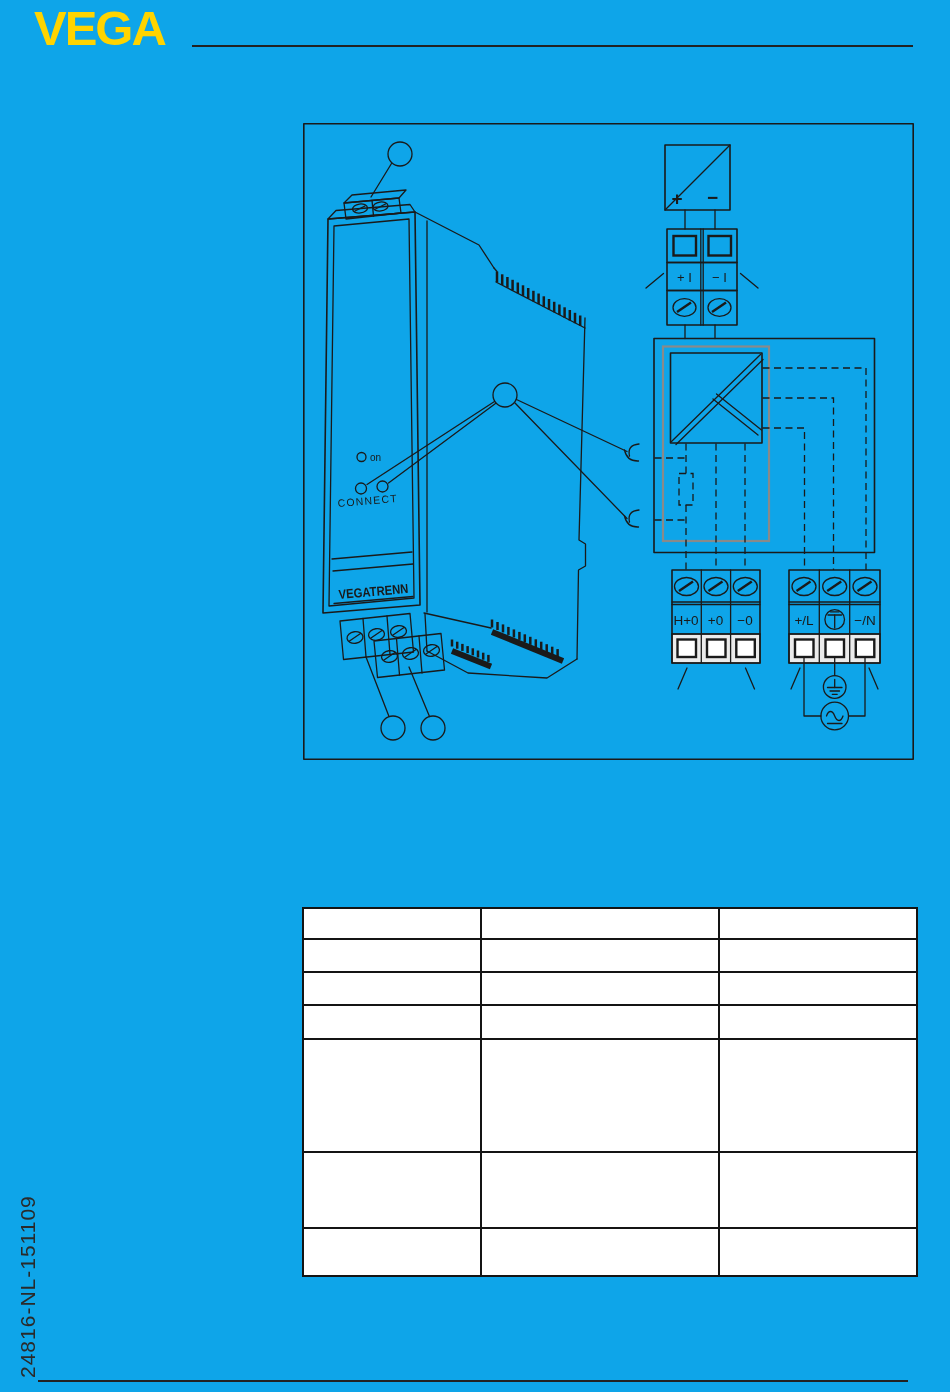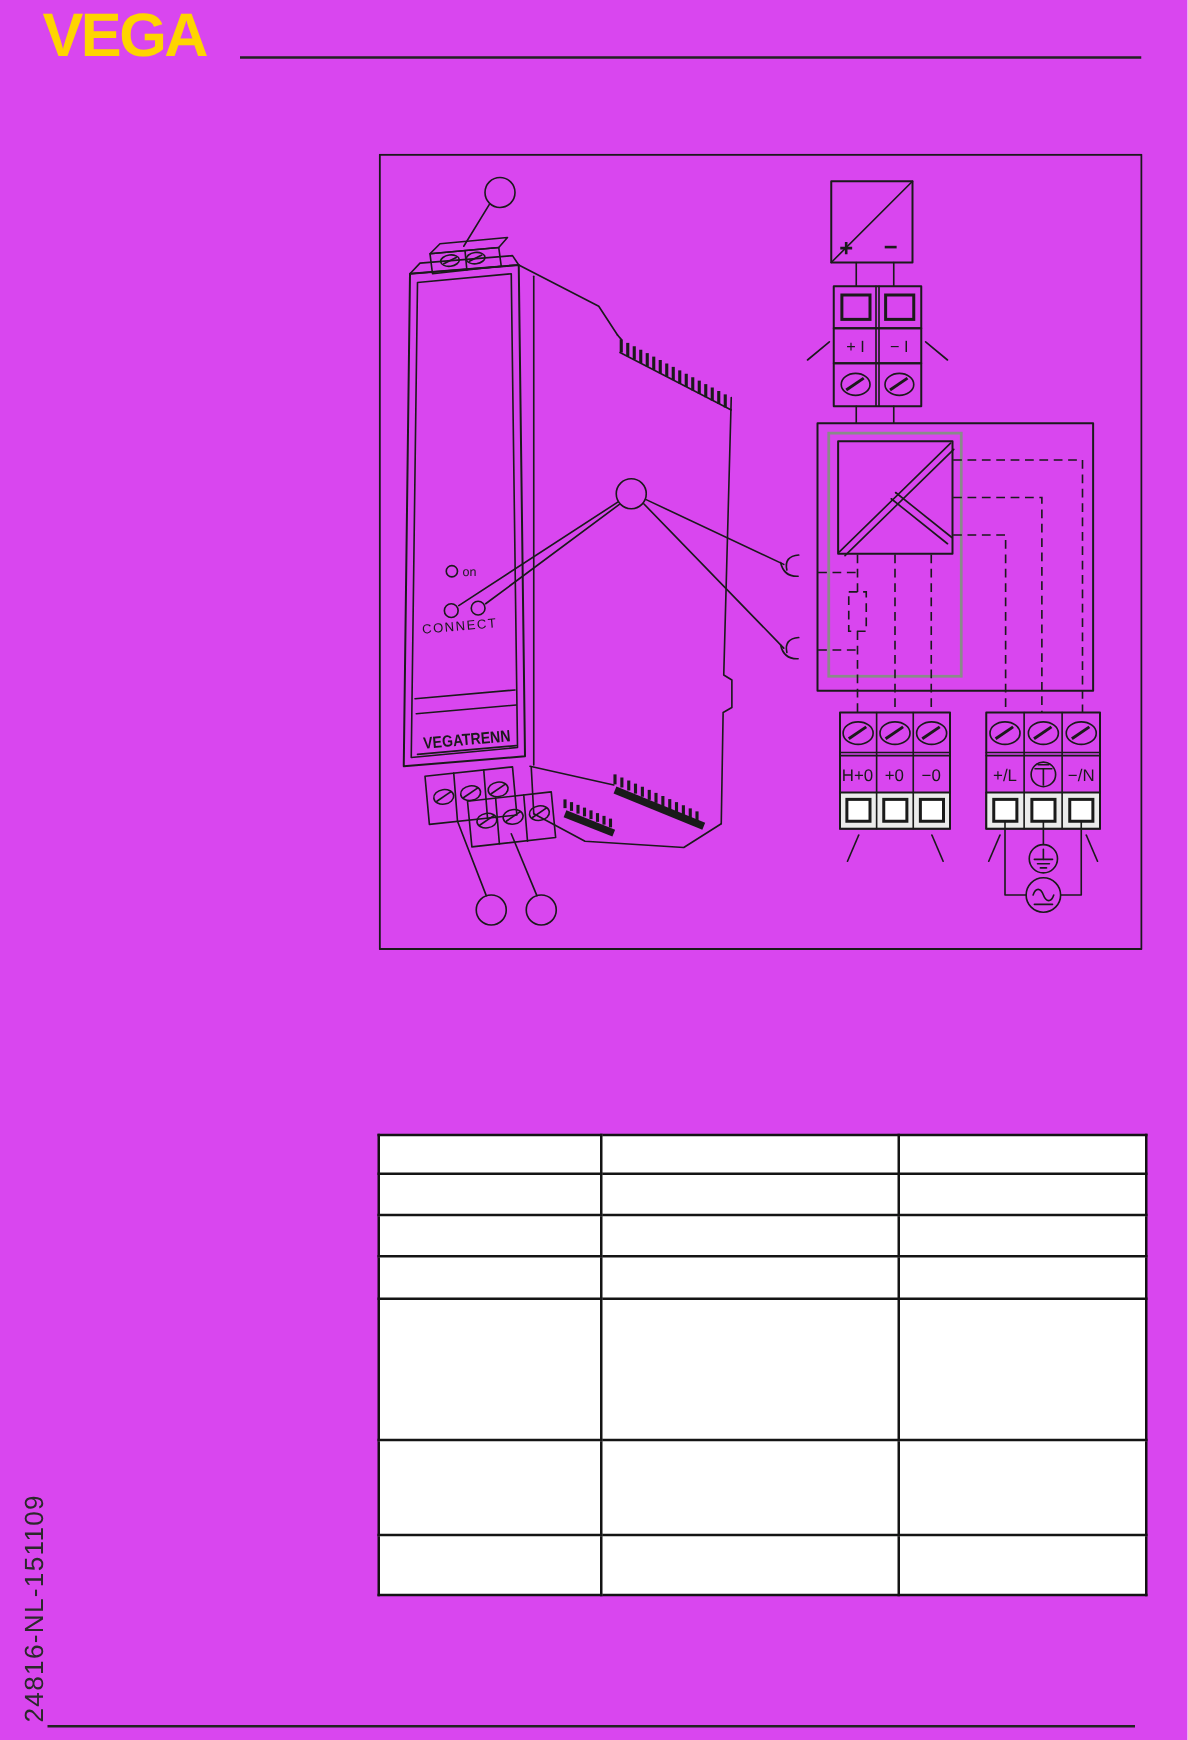--- a/index.html
+++ b/index.html
@@ -1,16 +1,16 @@
 <!DOCTYPE html>
 <html><head>
 <meta charset="utf-8">
 <style>
   html,body{margin:0;padding:0;background:#fff;}
-  .page{position:relative;width:950px;height:1392px;background:#d946ef;overflow:hidden;
+  .page{position:relative;width:950px;height:1392px;background:#0ea5e9;overflow:hidden;
         font-family:"Liberation Sans",sans-serif;color:#1a1a1a;}
   .logo-svg{position:absolute;left:30px;top:2px;}
   .header-rule{position:absolute;left:192px;top:45px;width:721px;height:2px;background:#222;}
   .footer-rule{position:absolute;left:38px;top:1380px;width:870px;height:2px;background:#222;}
   .sidebar-doc{position:absolute;left:16px;top:1378px;transform:rotate(-90deg);transform-origin:0 0;
                font-size:21px;letter-spacing:1px;color:#2a2a2a;white-space:nowrap;}
   .fig{position:absolute;left:303px;top:123px;}
   .spec-table{position:absolute;left:302px;top:907px;border-collapse:collapse;table-layout:fixed;
               width:614px;}
   .spec-table td{border:2px solid #141414;padding:0;background:#fff;}

